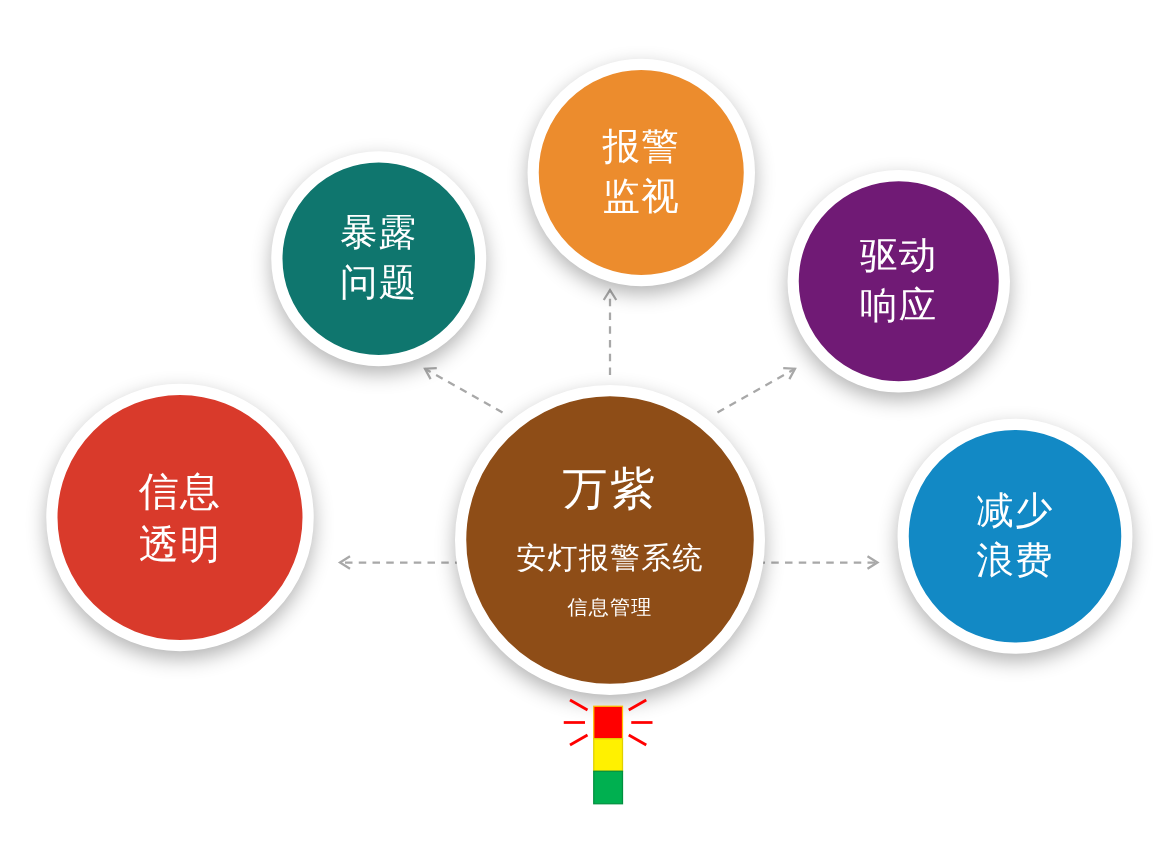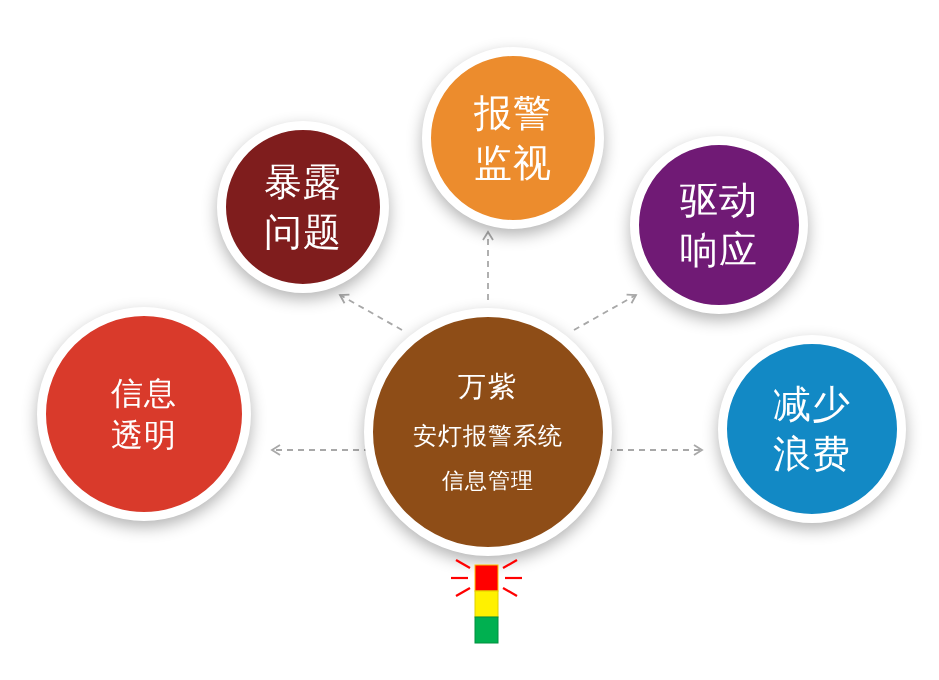--- a/index.html
+++ b/index.html
@@ -17,38 +17,38 @@
     border:9px solid #ffffff;
     box-shadow:0 6px 16px rgba(0,0,0,0.30);
     display:flex;
     align-items:center;
     justify-content:center;
     text-align:center;
     color:#ffffff;
   }
   .node-label{
     white-space:pre-line;
-    font-size:38px;
+    font-size:30px;
     line-height:1.32;
     letter-spacing:1px;
     font-weight:400;
   }
   
   .c-red   {left:37px;  top:307px; width:214px; height:214px;text-align:center;}
   .c-teal  {left:217px; top:121px; width:172px; height:172px;}
   .c-orange{left:422px; top:47px;  width:182px; height:182px;}
   .c-dark  {left:630px; top:136px; width:178px; height:178px;}
   .c-blue  {left:718px; top:335px; width:188px; height:188px;}
   .c-red .node-label{font-size:32px;}
   
   .c-center{left:364px; top:308px; width:248px; height:248px;
             flex-direction:column; gap:14px;}
-  .center-line1{font-size:28px; letter-spacing:2px;}
+  .center-line1{font-size:36px; letter-spacing:2px;}
   .center-line2{font-size:24px; letter-spacing:1px;}
-  .center-line3{font-size:22px; letter-spacing:1px;}
+  .center-line3{font-size:16px; letter-spacing:1px;}
   .overlay{
     position:absolute;
     left:0;top:0;
     pointer-events:none;
   }
 </style>
 </head>
 <body>
 
 <div class="canvas">
@@ -66,21 +66,21 @@
       <line x1="574" y1="330" x2="636" y2="295" marker-end="url(#ah)" stroke="#A8A8A8"></line>
       <line x1="606" y1="450" x2="702" y2="450" marker-end="url(#ah)" stroke="#A8A8A8"></line>
     </g>
   </svg>
 
   <div class="circle c-red" style="background-color: rgb(217, 58, 43);">
     <span class="node-label">信息
 透明</span>
   </div>
 
-  <div class="circle c-teal" style="background-color: #7f1d1d;">
+  <div class="circle c-teal" style="background-color: #0f766e;">
     <span class="node-label">暴露
 问题</span>
   </div>
 
   <div class="circle c-orange" style="background-color: rgb(236, 140, 45);">
     <span class="node-label">报警
 监视</span>
   </div>
 
   <div class="circle c-dark" style="background-color: #701a75;">

